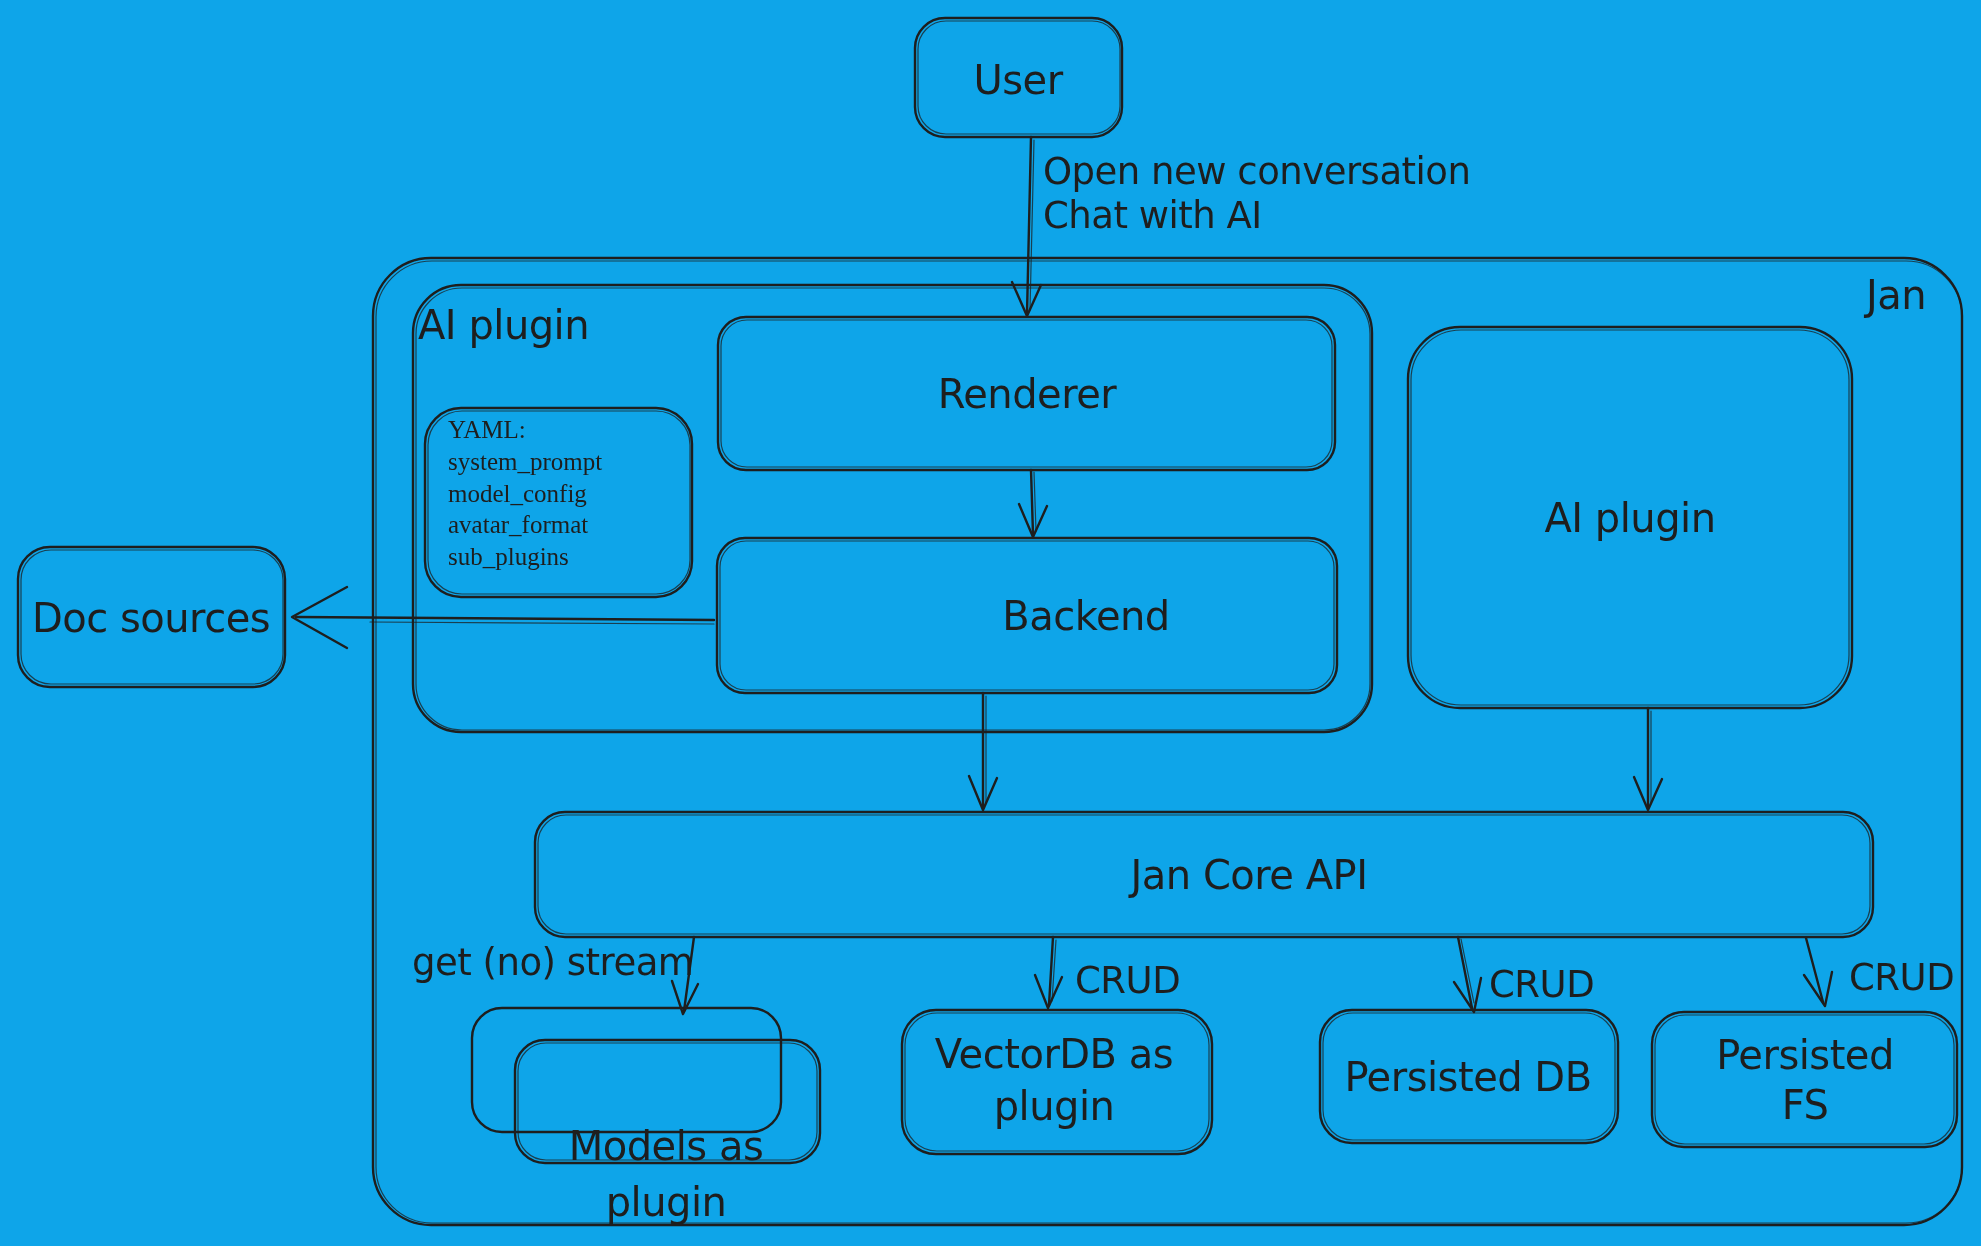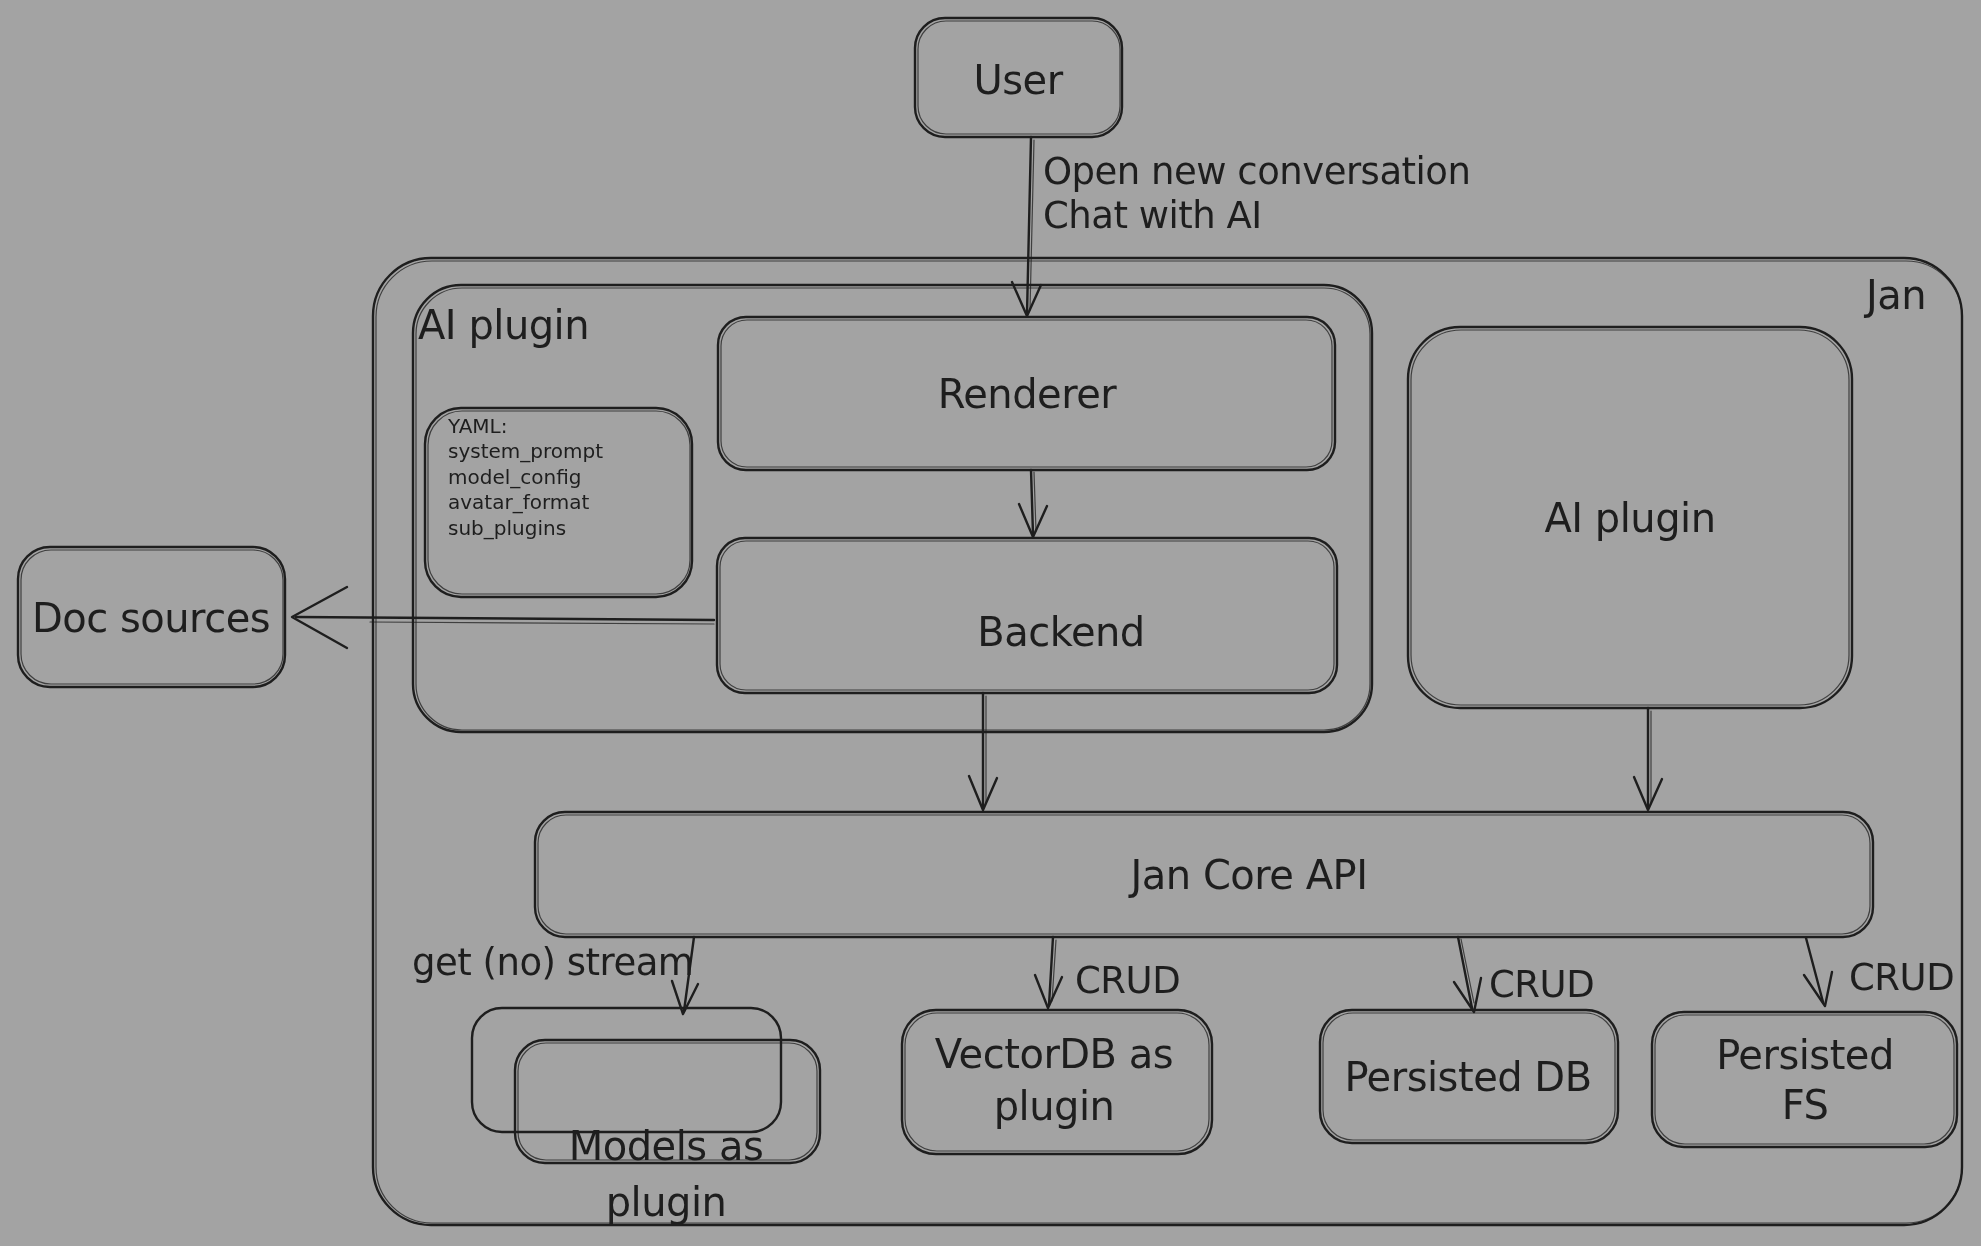--- a/index.html
+++ b/index.html
@@ -1,35 +1,35 @@
 <!DOCTYPE html>
 <html><head>
 <meta charset="utf-8">
 <style>
   html,body{margin:0;padding:0;background:#ffffff;}
   #canvas{
     position:relative;
     width:1981px;height:1246px;
-    background:#a3a3a3;
+    background:#0ea5e9;
     font-family:"DejaVu Sans","Liberation Sans",sans-serif;
     color:#1e1e1e;
     overflow:hidden;
   }
   #shapes{position:absolute;left:0;top:0;width:100%;height:100%;}
   .lbl{
     position:absolute;
     white-space:pre-line;
     color:#1e1e1e;
     line-height:1.25;
     font-size:40px;
     letter-spacing:-0.5px;
   }
   .center{transform:translate(-50%,-50%);text-align:center;}
   .small{font-size:37px;}
-  .yaml{font-size:20px;line-height:1.27;letter-spacing:0;}
+  .yaml{font-size:25px;line-height:1.27;letter-spacing:0;font-family:Liberation Serif, serif;}
   svg rect, svg path, svg line, svg polyline{
     fill:none;
     stroke:#1e1e1e;
     stroke-width:2.4;
     stroke-linecap:round;
     stroke-linejoin:round;
   }
   svg .echo{stroke-width:1.2;opacity:.75;}
 </style>
 </head>
@@ -142,21 +142,21 @@
   <div class="lbl" style="left:418px;top:300px;">AI plugin</div>
 
   <div class="lbl yaml" style="left:448px;top:414px;">YAML:
 system_prompt
 model_config
 avatar_format
 sub_plugins</div>
 
   <div class="lbl center" style="left:1027px;top:394px;">Renderer</div>
 
-  <div class="lbl center" style="left:1061px;top:616px;margin-top:16px;">Backend</div>
+  <div class="lbl center" style="left:1086px;top:616px;">Backend</div>
 
   <div class="lbl center" style="left:151px;top:618px;">Doc sources</div>
 
   <div class="lbl center" style="left:1630px;top:518px;">AI plugin</div>
 
   <div class="lbl center" style="left:1206px;top:875px;margin-left:43px;">Jan Core API</div>
 
   <div class="lbl small" style="left:376px;top:940px;padding-left:36px;">get (no) stream</div>
 
   <div class="lbl small" style="left:1075px;top:958px;">CRUD</div>

